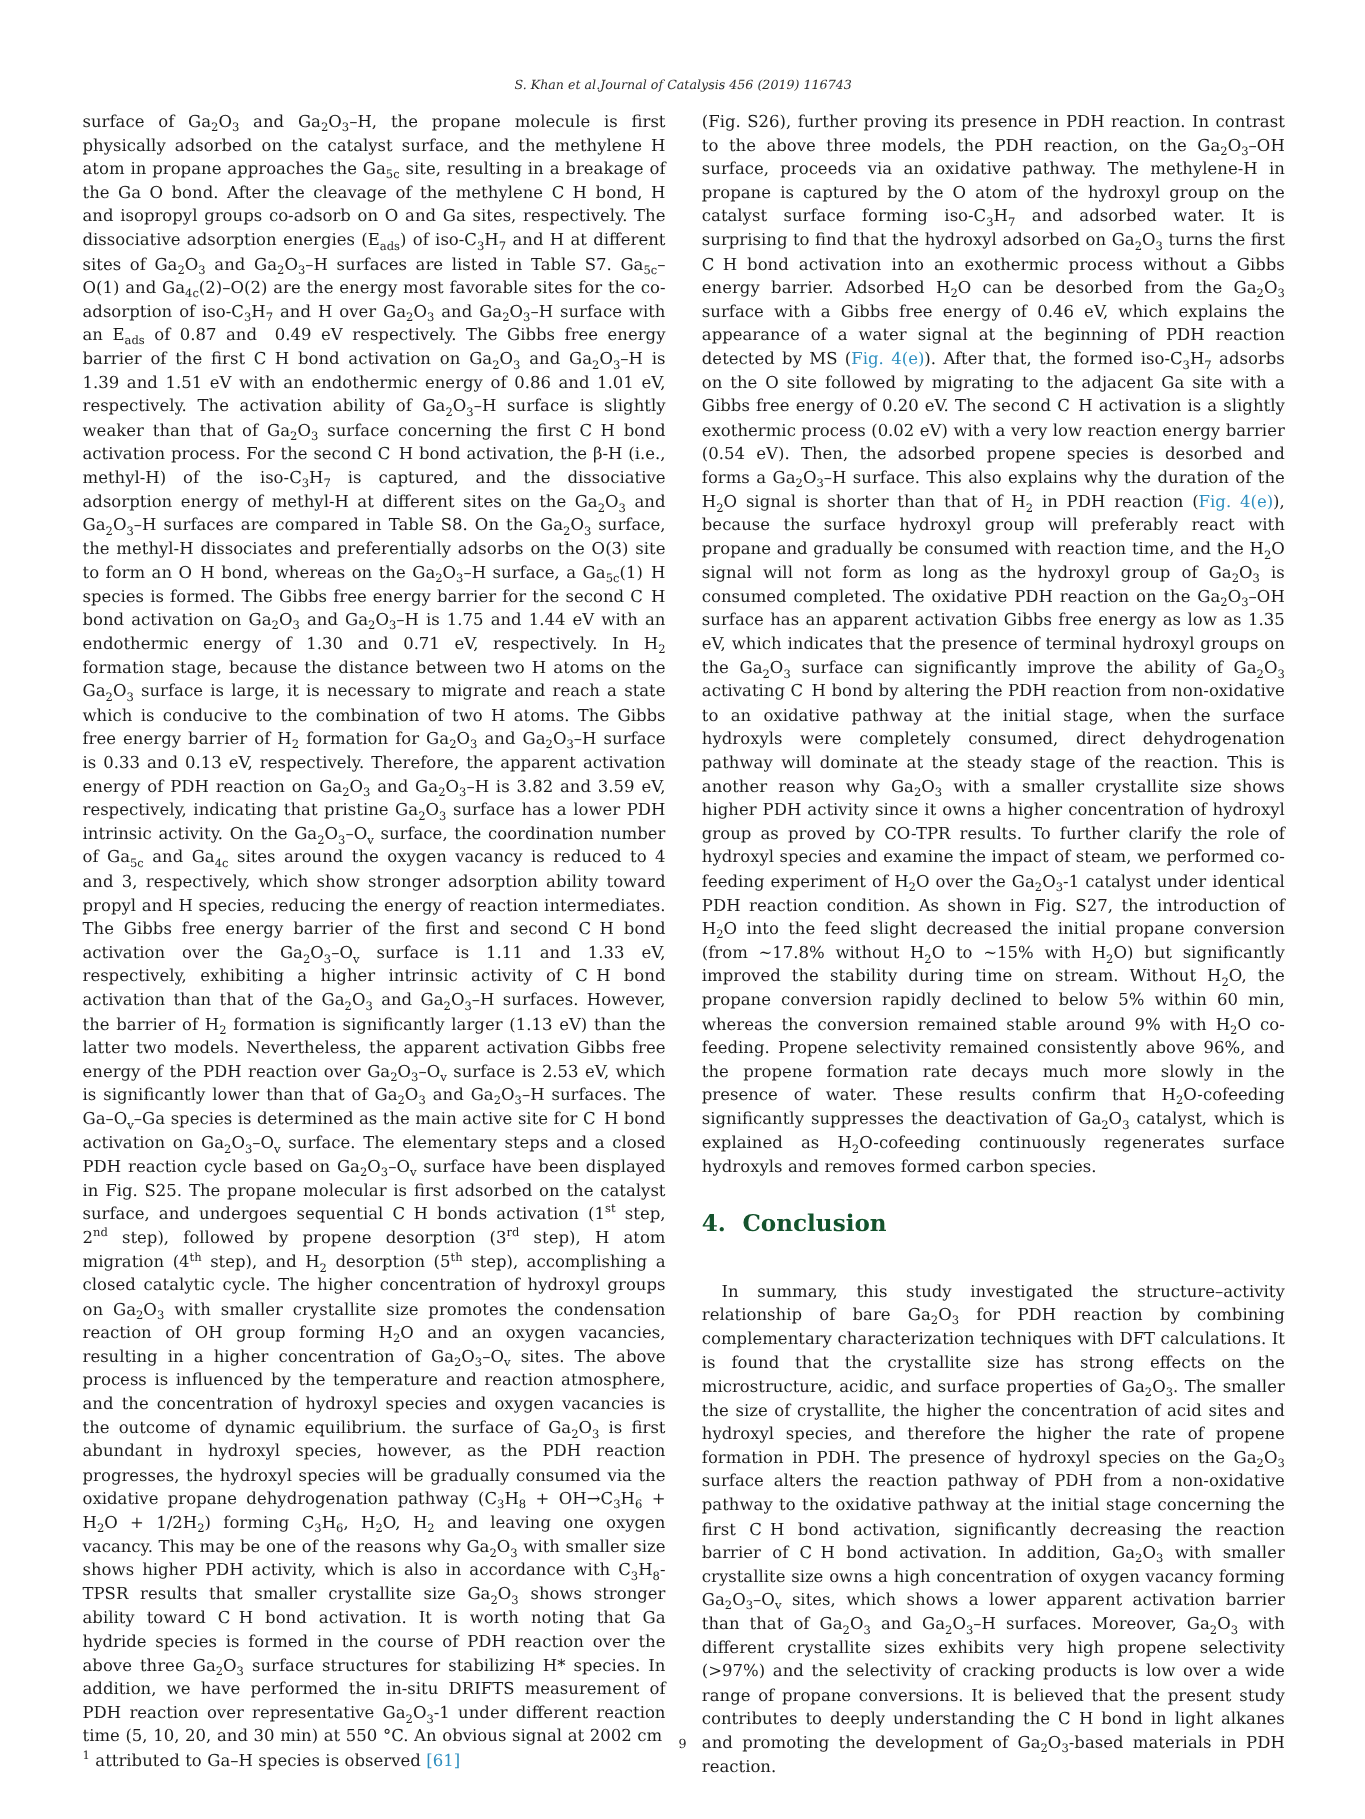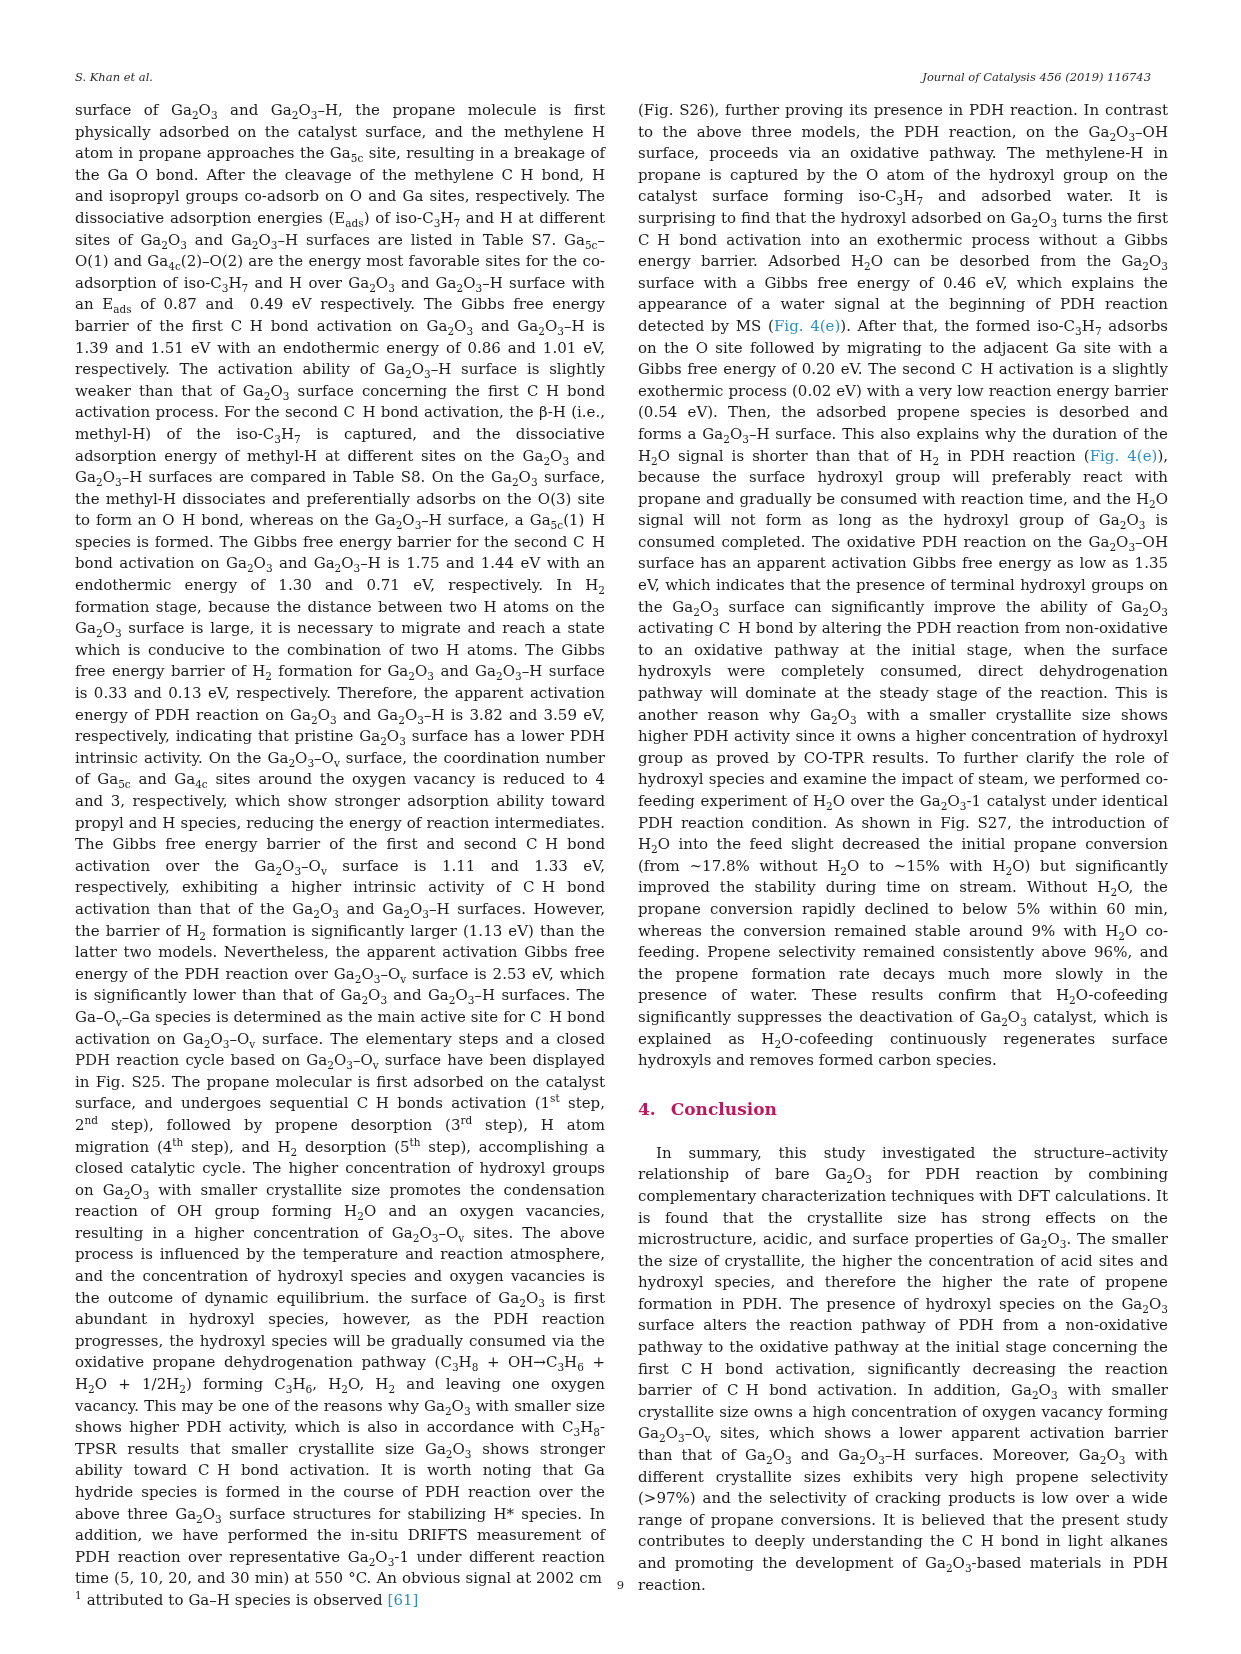--- a/index.html
+++ b/index.html
@@ -5,42 +5,42 @@
   html, body { margin:0; padding:0; background:#ffffff; }
   .page {
     position:relative;
     width:1241px; height:1654px;
     background:#ffffff;
     font-family:"DejaVu Serif", serif;
     color:#1c1c1c;
     overflow:hidden;
   }
   .running-head {
-    position:absolute; top:70px; left:75px; right:90px;
-    display:flex; justify-content:space-between;
+    position:absolute; top:70px; left:75px; right:74px;
+    display:flex; justify-content:center;
     font-style:italic; font-size:11.5px; color:#2a2a2a;
   }
   .columns {
     position:absolute; top:100px; left:75px;
     display:flex; gap:33px;
   }
   .col { width:530px; }
   .para {
     font-size:15px; line-height:21.6px;
     text-align:justify;
     margin:0;
     word-spacing:0.2px;
   }
   .para.indent { text-indent:18px; }
   sub, sup { font-size:10.5px; line-height:0; }
   .cite { color:var(--cite,#2e8fc0); cursor:pointer; }
   .section-heading {
-    font-size:17px; font-weight:600;
-    margin:27px 0 24px 0;
-    color:#be185d;
+    font-size:21px; font-weight:600;
+    margin:27px 0 40px 0;
+    color:#14532d;
   }
   .section-heading .num { display:inline-block; margin-right:15px; }
   .footer-pagenum {
     position:absolute; bottom:62px; left:0; right:0;
     text-align:center; font-size:11.5px; color:#222;
   }
 </style>
 </head>
 <body>
 

